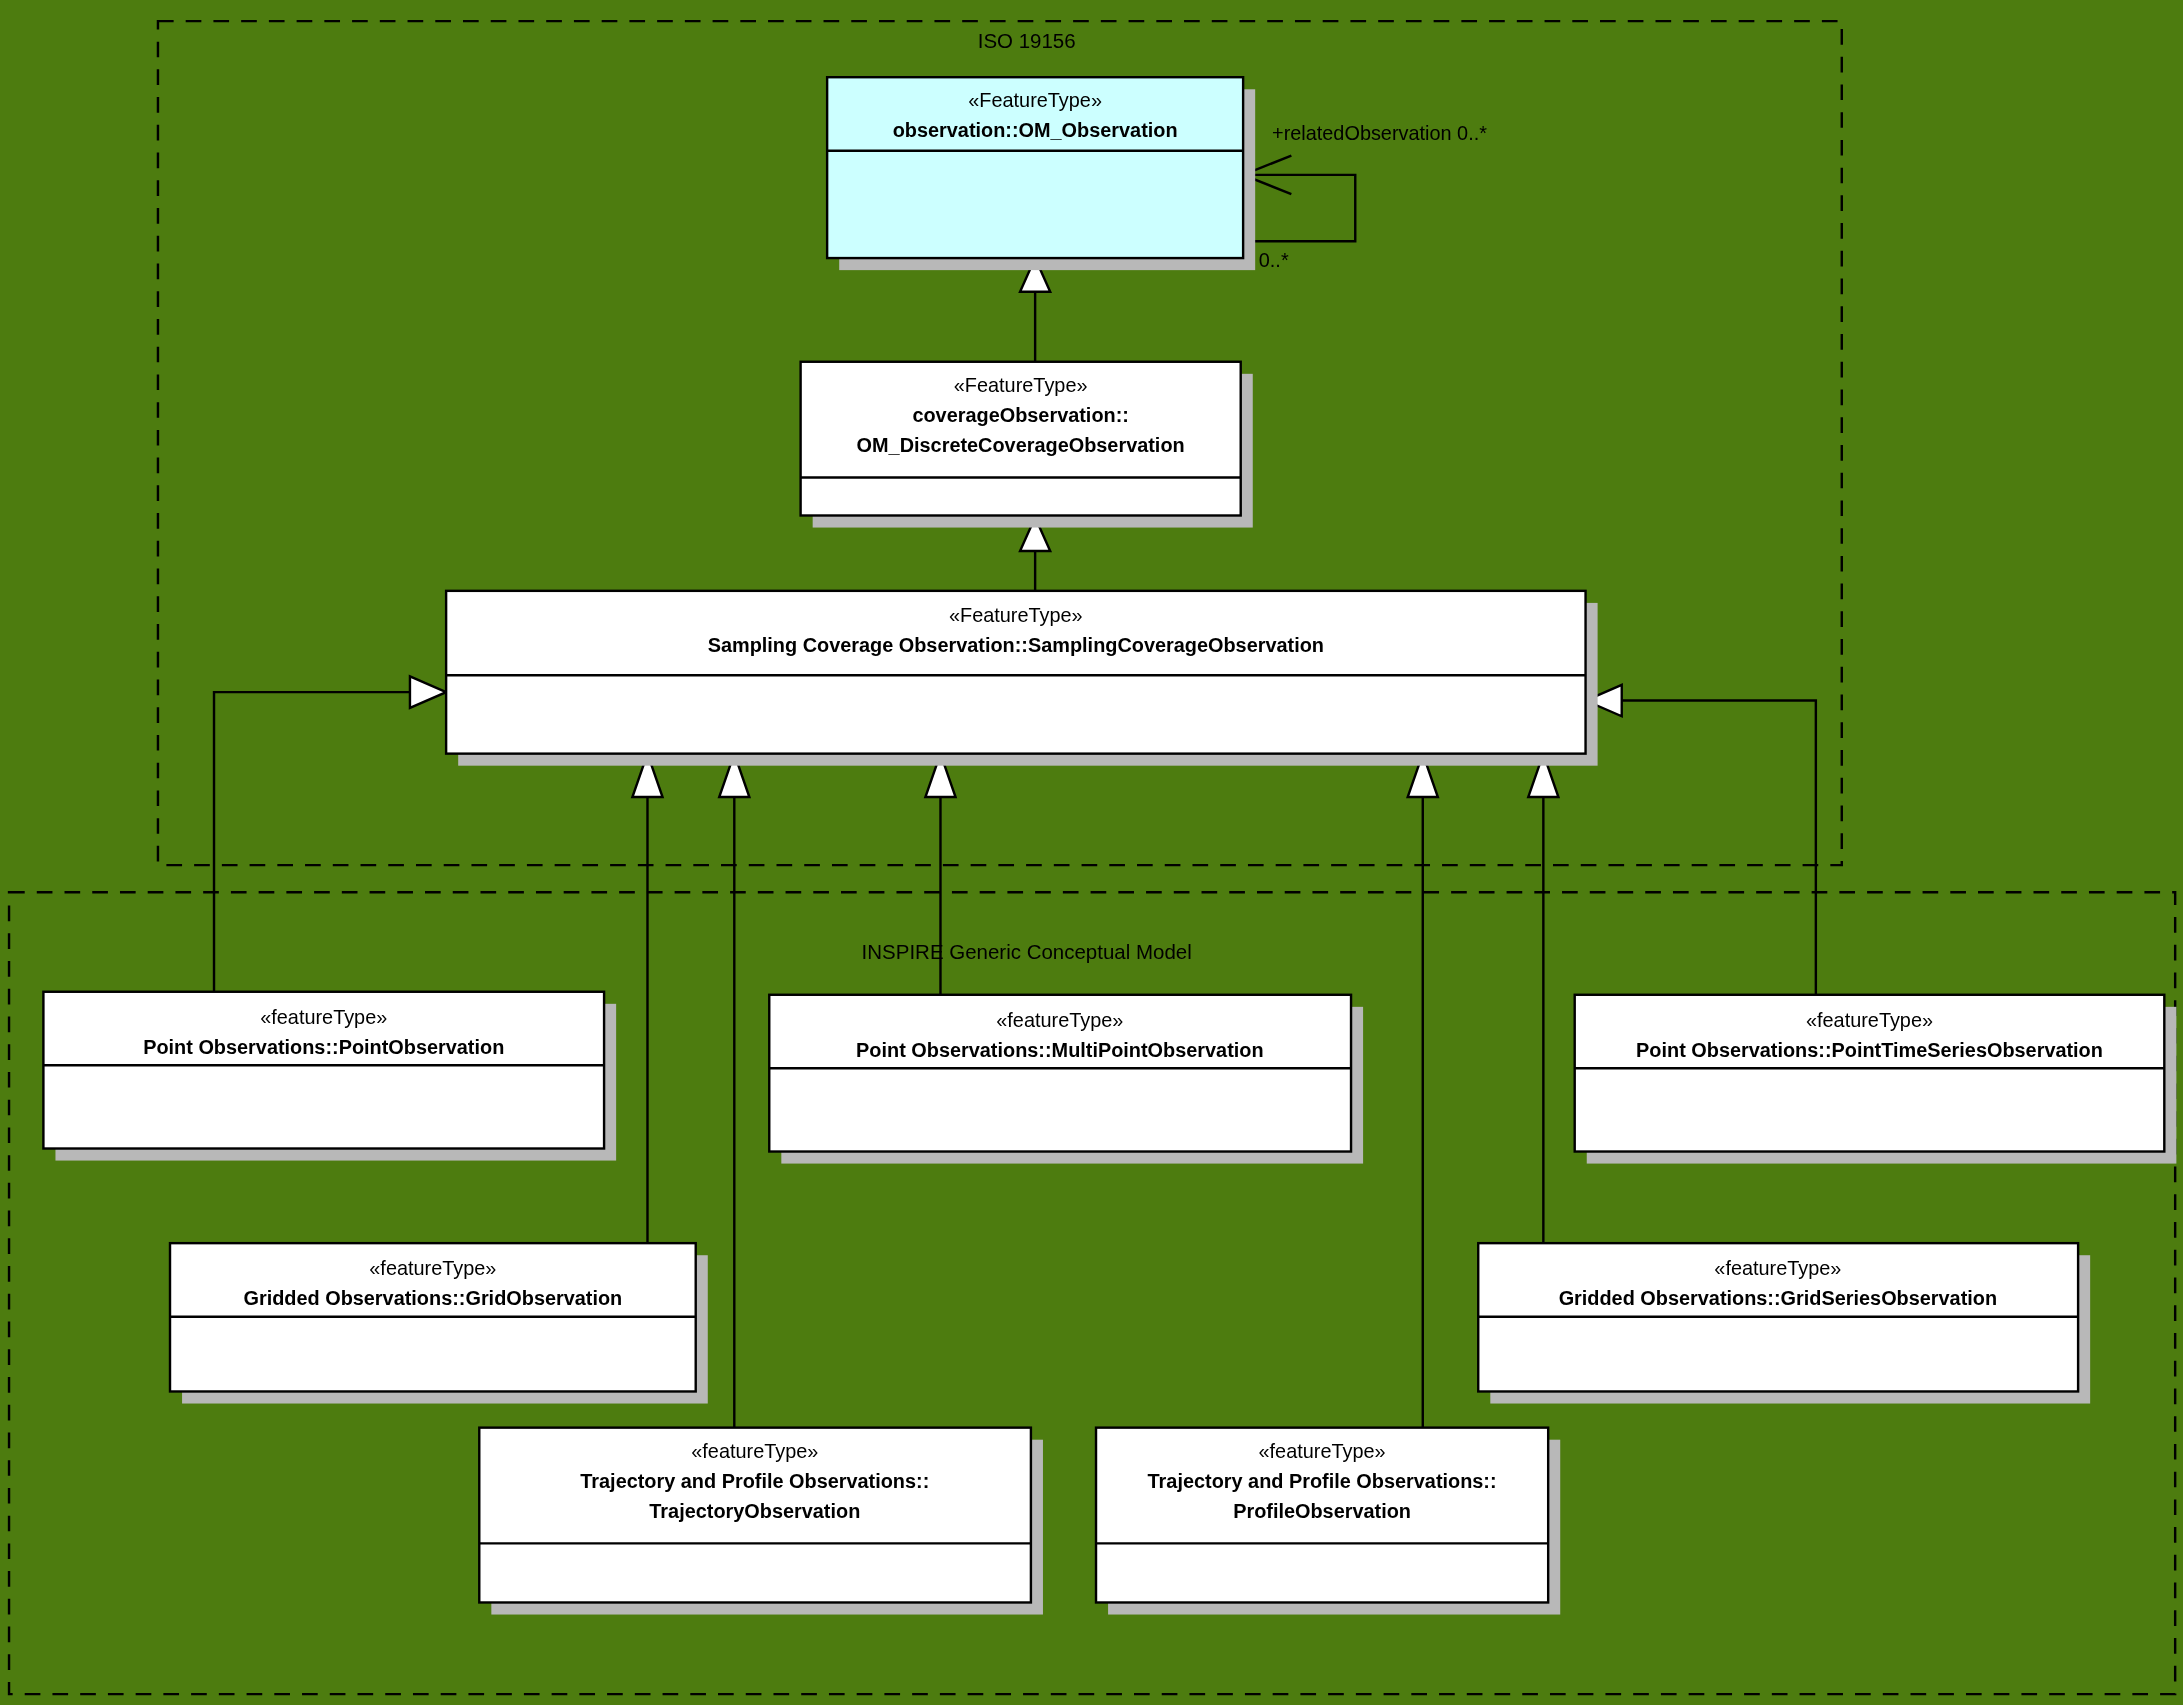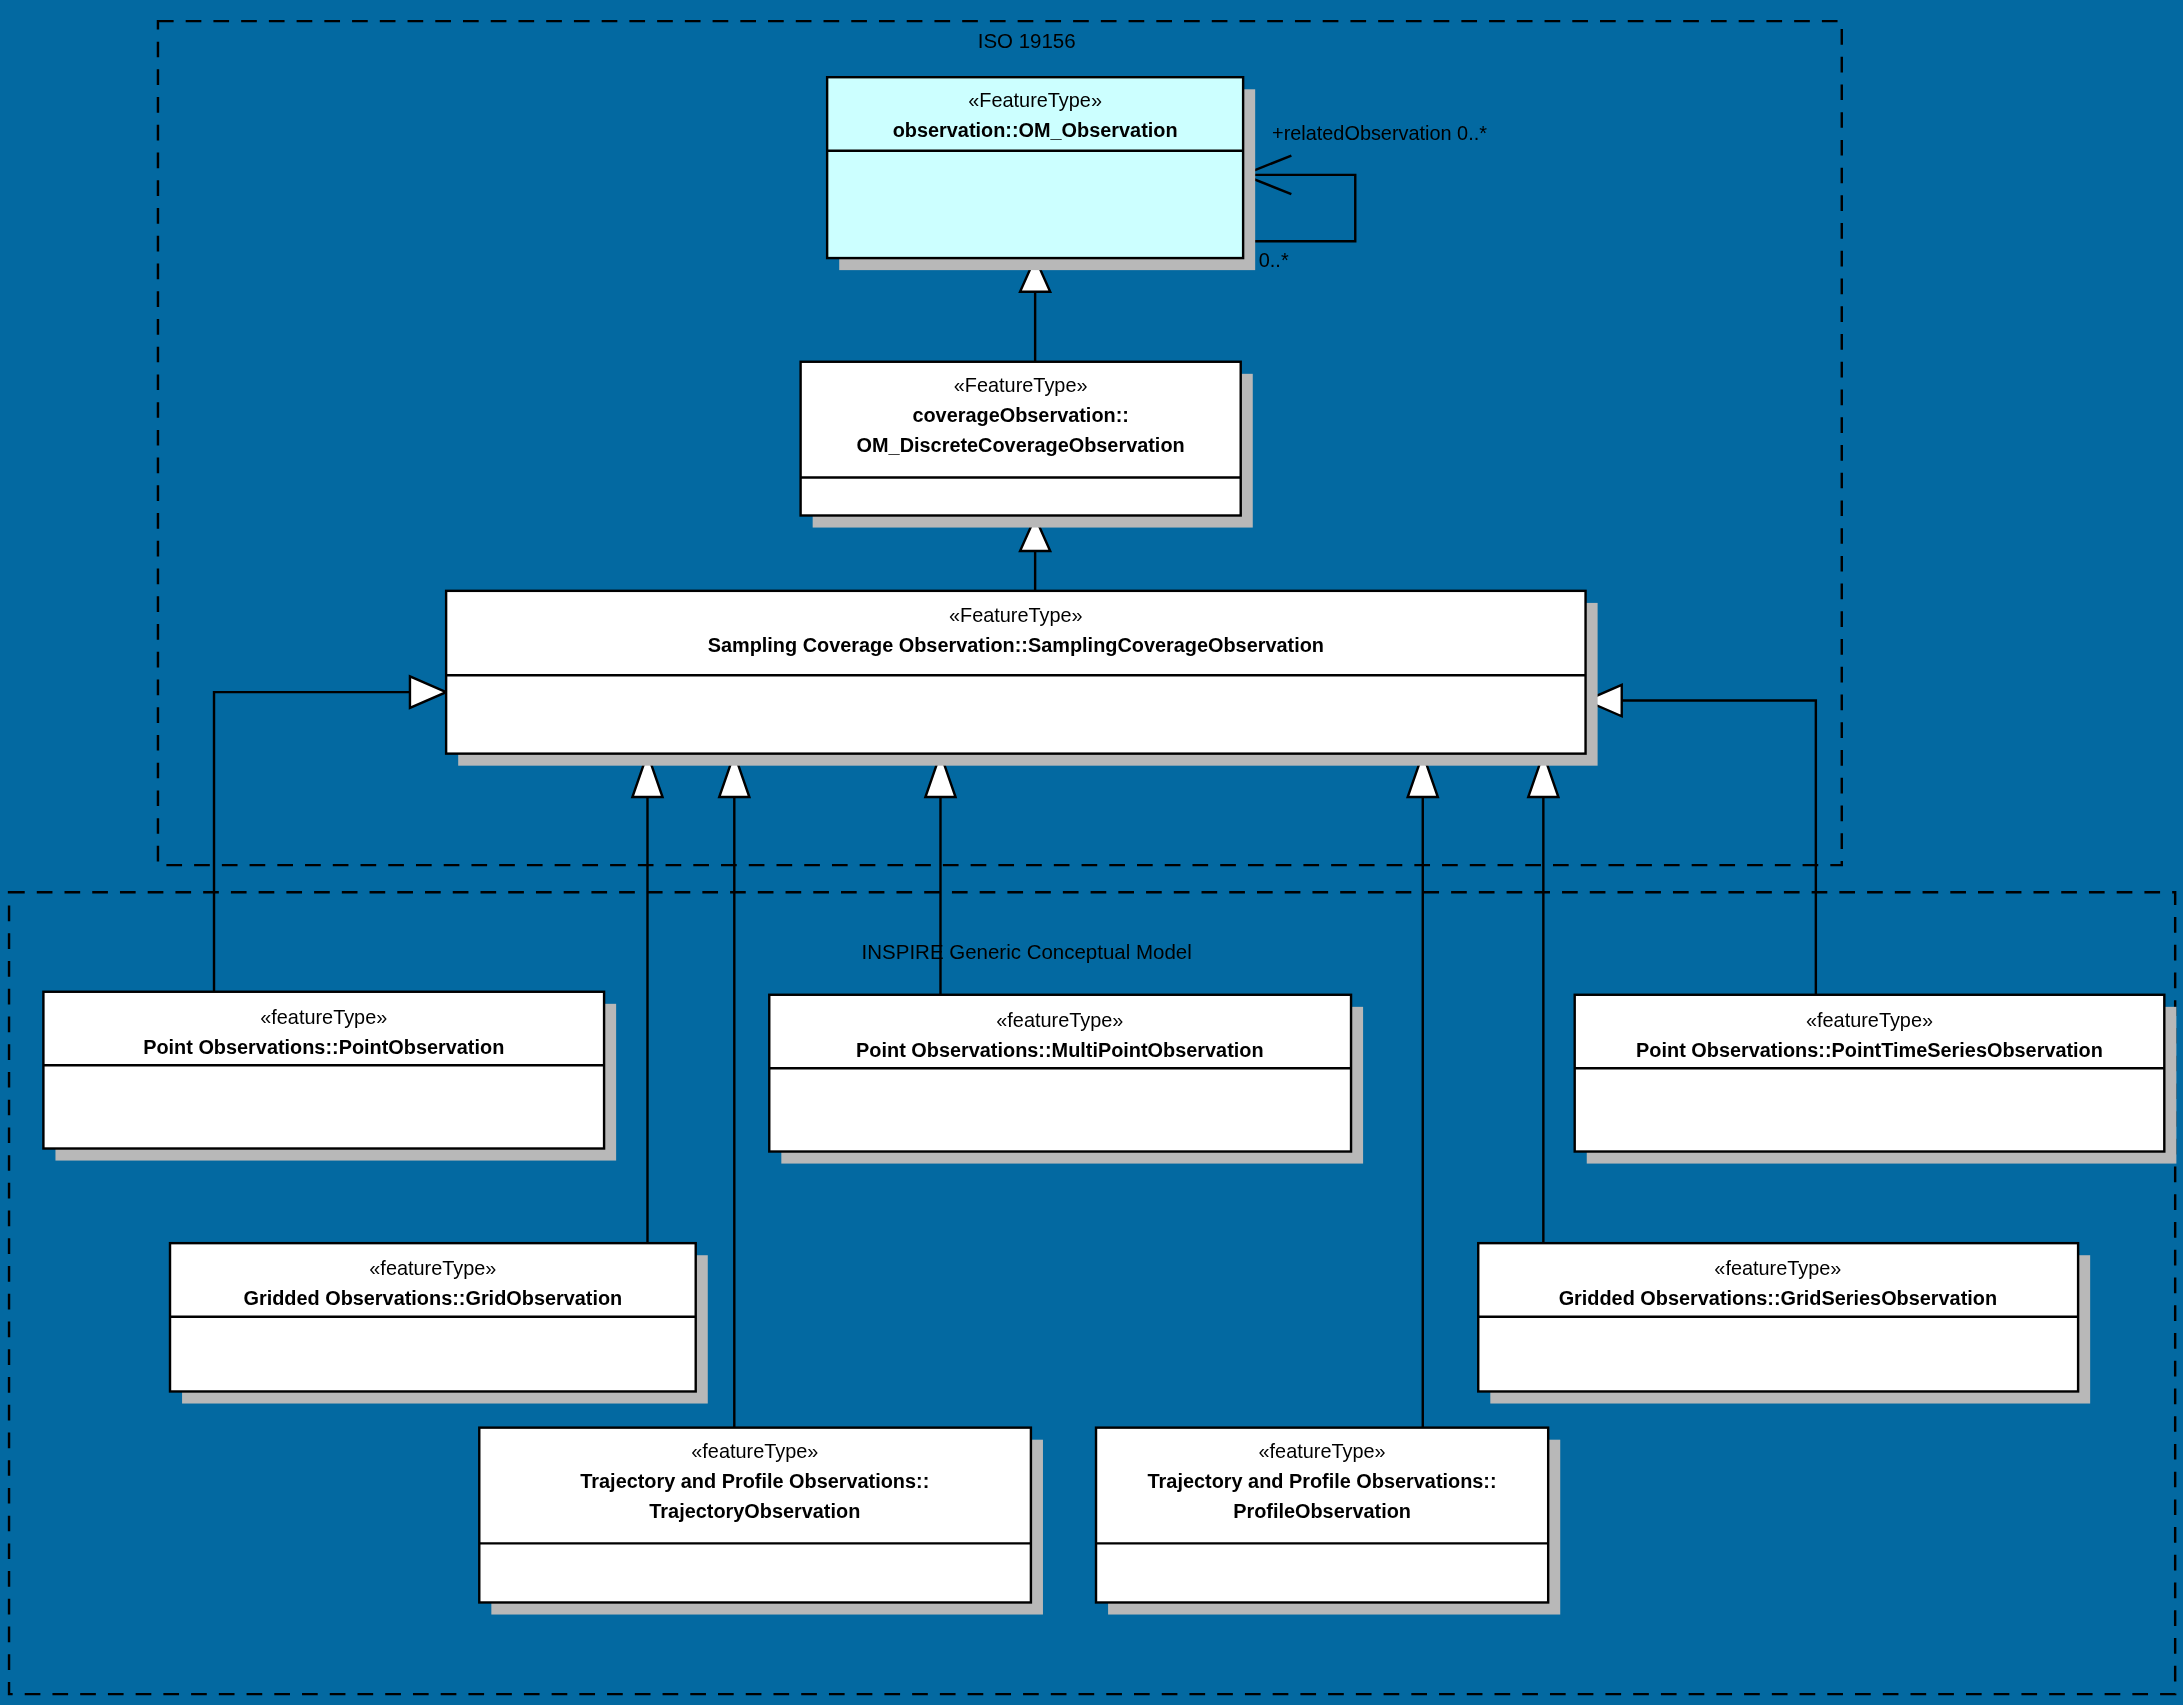--- a/index.html
+++ b/index.html
@@ -1,17 +1,17 @@
 <!DOCTYPE html>
 <html style="font-size:9.6px"><head>
 <meta charset="utf-8">
 <style>
   html,body{margin:0;padding:0;background:#ffffff;}
   body{font-family:"Liberation Sans",sans-serif;}
-  #stage{position:relative;width:2183px;height:1705px;background:#0369a1;overflow:hidden;}
+  #stage{position:relative;width:2183px;height:1705px;background:#4d7c0f;overflow:hidden;}
   svg{position:absolute;top:0;left:0;width:2183px;height:1705px;}
   .pkg-label{font-size:34px;fill:#000;font-family:"Liberation Sans",sans-serif;}
   .stereo{font-size:33px;fill:#000;font-family:"Liberation Sans",sans-serif;}
   .cname{font-size:33px;font-weight:bold;fill:#000;font-family:"Liberation Sans",sans-serif;}
   .assoc{font-size:33px;fill:#000;font-family:"Liberation Sans",sans-serif;}
   .shadow{fill:#b8b8b8;}
   .boxline{stroke:#000;stroke-width:4;}
   .divider{stroke:#000;stroke-width:4;}
   .conn{stroke:#000;stroke-width:4;fill:none;}
   .arrowhead{fill:#ffffff;stroke:#000;stroke-width:4;}

